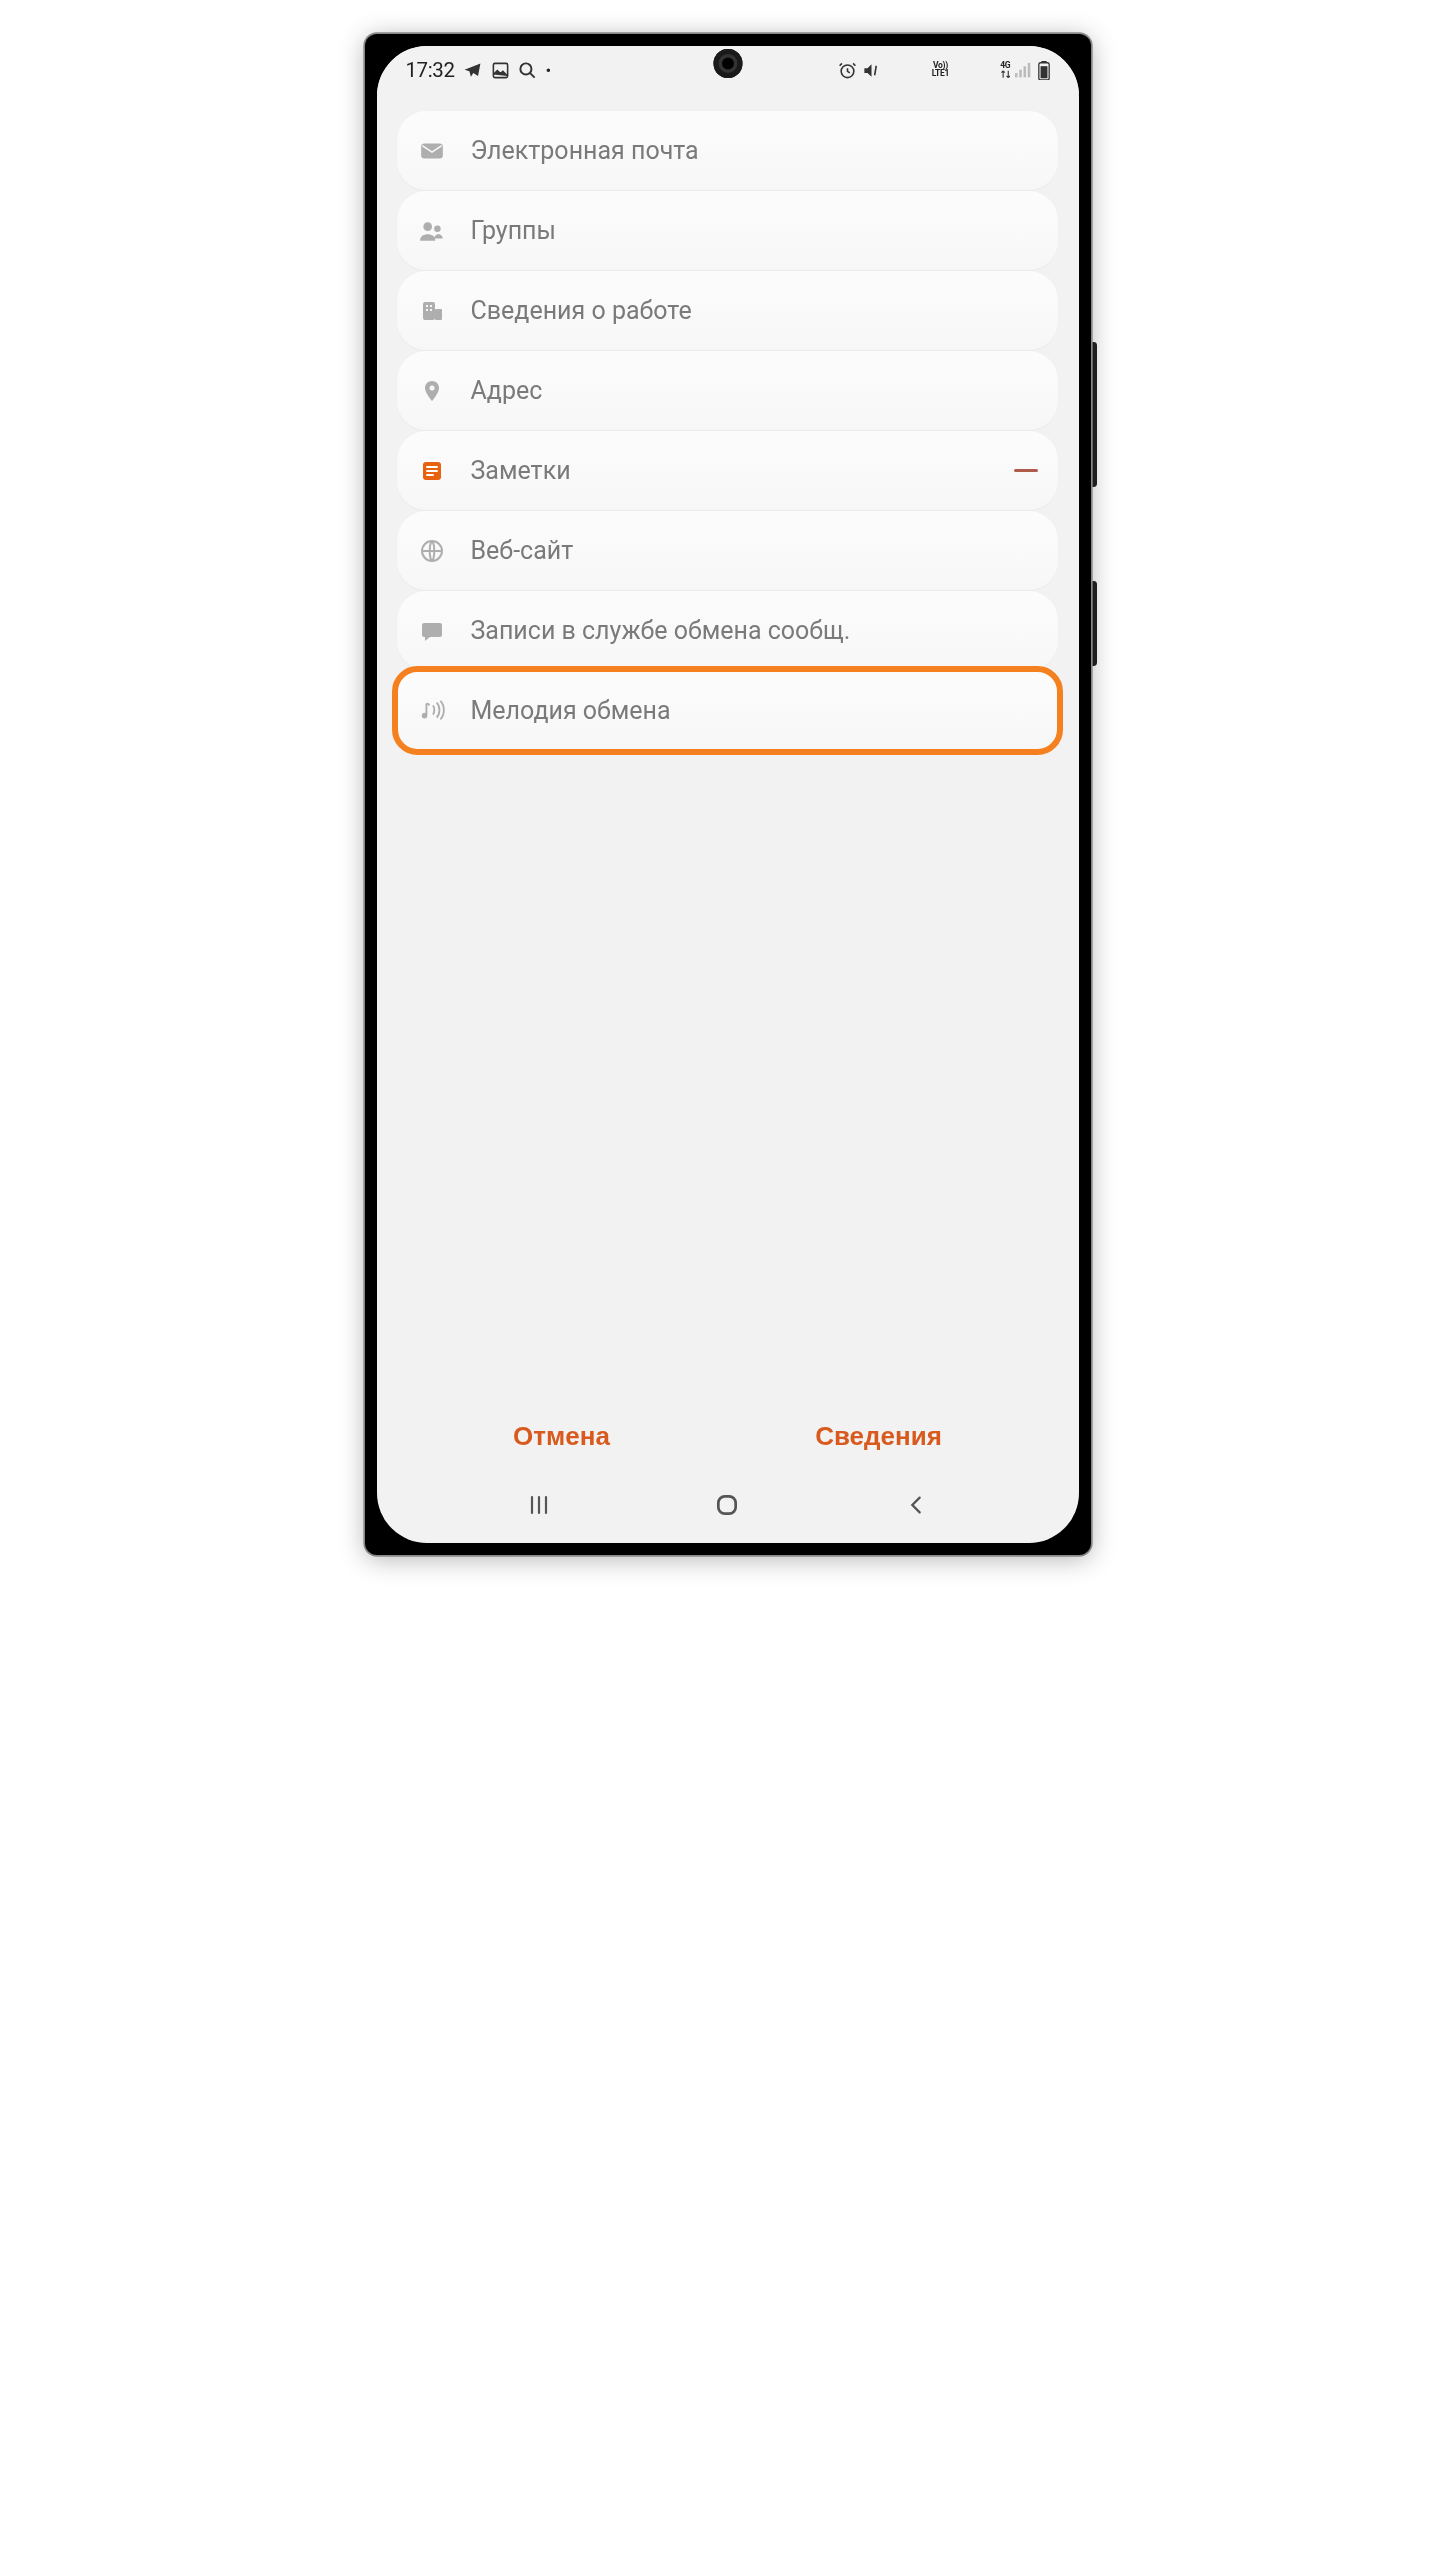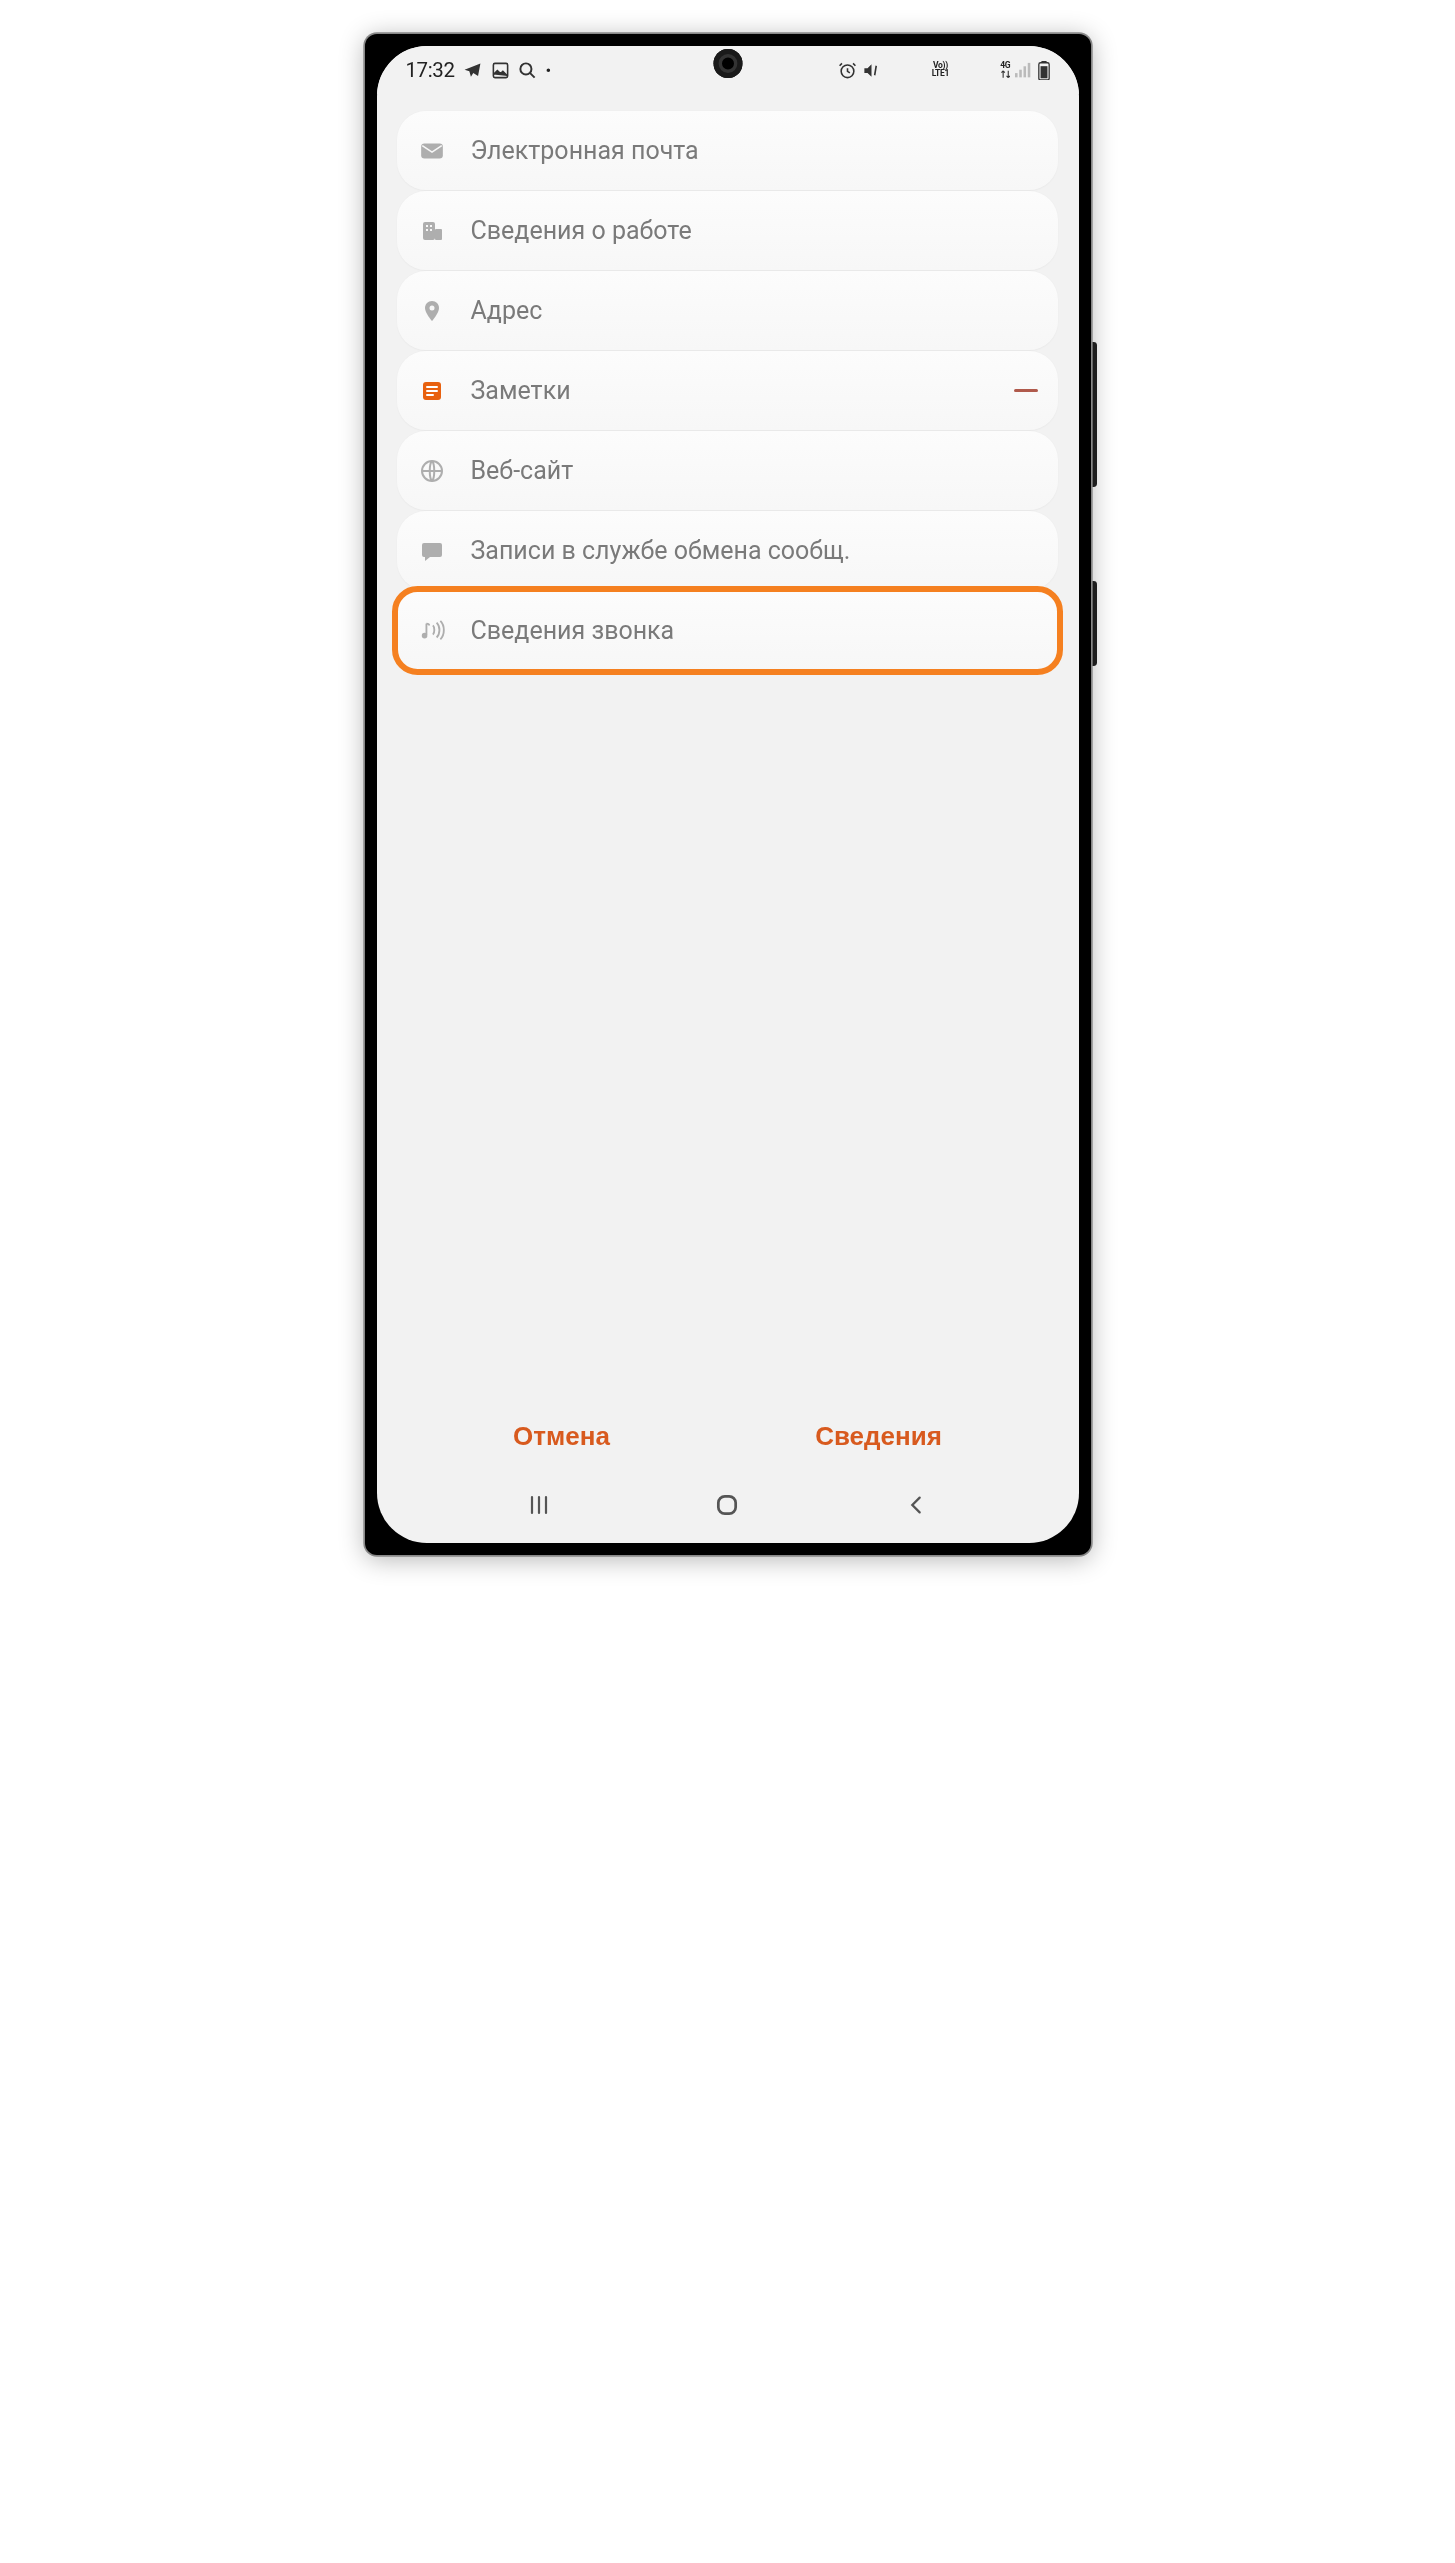--- a/index.html
+++ b/index.html
@@ -232,20 +232,30 @@
         <div class="field-row">
           <span class="field-icon">
             <svg width="26" height="26" viewBox="0 0 24 24" fill="currentColor">
                 <rect x="2" y="5" width="20" height="14" rx="3"></rect>
                 <path d="M3 7l9 6 9-6" stroke="#f7f7f7" stroke-width="1.5" fill="none"></path>
               </svg>
           </span>
           <span class="field-label">Электронная почта</span>
         </div>
 
+        <div class="field-row">
+          <span class="field-icon">
+            <svg width="26" height="26" viewBox="0 0 24 24" fill="currentColor">
+                <circle cx="8" cy="8" r="4"></circle>
+                <circle cx="17" cy="10" r="3"></circle>
+                <path d="M1 21c0-4 3-6 7-6s7 2 7 6M14 19c0-2 2-4 4-4s4 2 4 4"></path>
+              </svg>
+          </span>
+          <span class="field-label">Группы</span>
+        </div>
 
         <div class="field-row">
           <span class="field-icon">
             <svg width="24" height="24" viewBox="0 0 24 24" fill="currentColor">
                 <rect x="3" y="3" width="12" height="18" rx="2"></rect>
                 <rect x="15" y="10" width="7" height="11" rx="1"></rect>
                 <rect x="6" y="6" width="2" height="2" fill="#f7f7f7"></rect>
                 <rect x="10" y="6" width="2" height="2" fill="#f7f7f7"></rect>
                 <rect x="6" y="10" width="2" height="2" fill="#f7f7f7"></rect>
                 <rect x="10" y="10" width="2" height="2" fill="#f7f7f7"></rect>
@@ -298,21 +308,21 @@
 
         <div class="field-row highlighted">
           <span class="field-icon">
             <svg width="26" height="24" viewBox="0 0 28 24" fill="none" stroke="currentColor" stroke-width="2">
                 <path d="M8 4v12"></path>
                 <circle cx="6" cy="17" r="3" fill="currentColor" stroke="none"></circle>
                 <path d="M8 4c2 0 3 1 3 2"></path>
                 <path d="M15 6c2 2 2 8 0 10M19 3c4 4 4 12 0 16M23 1c5 5 5 15 0 20"></path>
               </svg>
           </span>
-          <span class="field-label">Сведения звонка</span>
+          <span class="field-label">Мелодия обмена</span>
         </div>
 
 
       </div>
 
       <div class="bottom-actions">
         <button class="action-btn">Отмена</button>
         <button class="action-btn">Сведения</button>
       </div>
 

